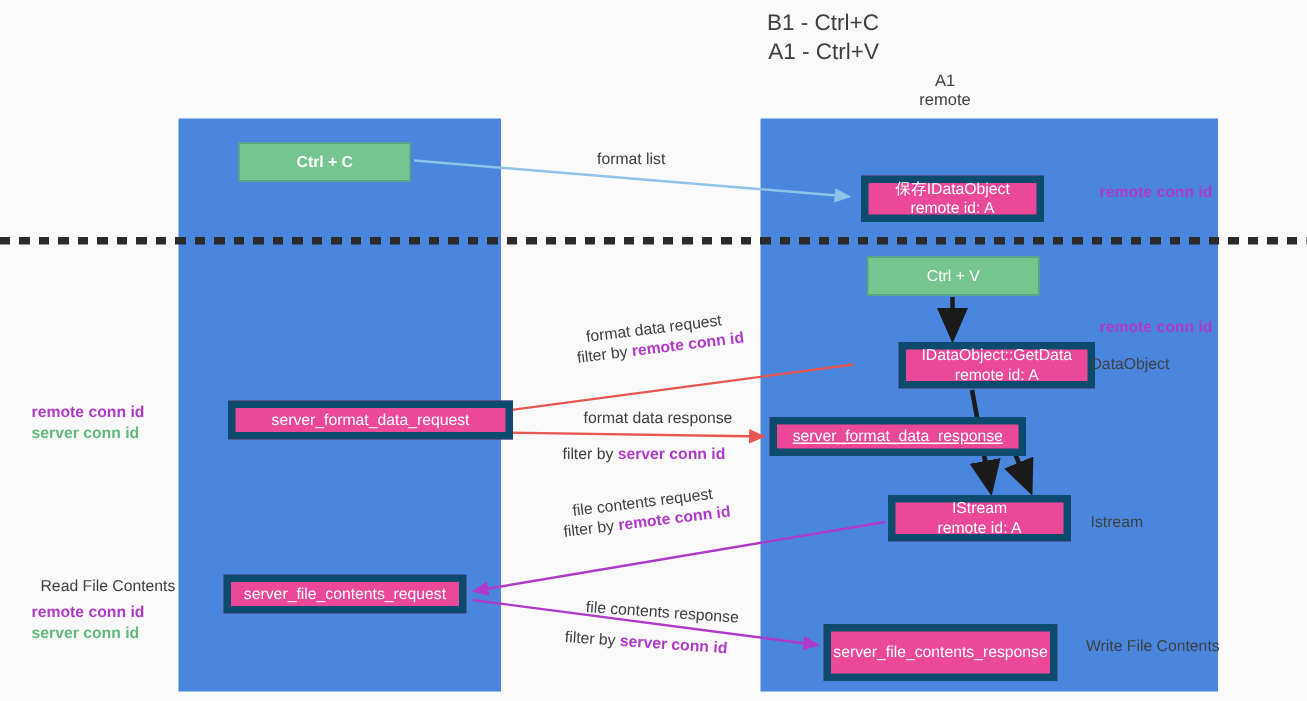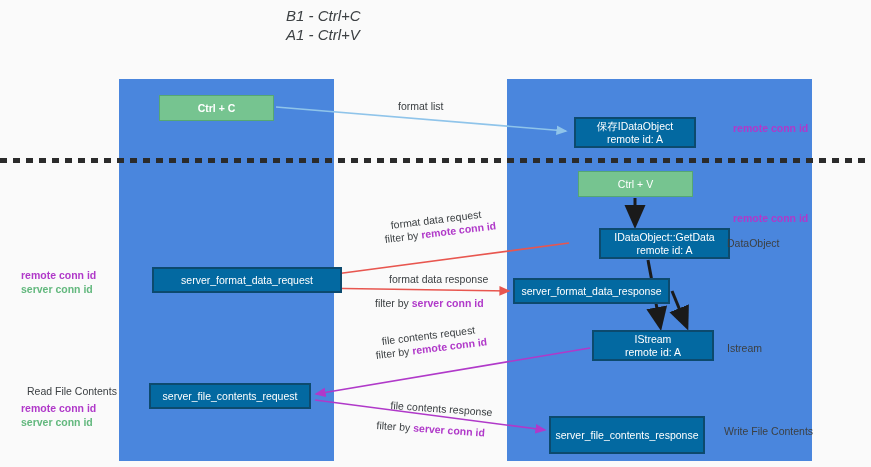--- a/index.html
+++ b/index.html
@@ -11,47 +11,47 @@
   }
   #stage{position:relative;width:871px;height:467px;}
 
   
   .panel{position:absolute;background:#4a86dd;}
   #panel-b1{left:119px;top:79px;width:215px;height:382px;}
   #panel-a1{left:507px;top:79px;width:305px;height:382px;}
 
   
   .title{
-    position:absolute;text-align:left;color:#3c4043;
-    font-size:15px;line-height:19px;white-space:pre-line;font-style:italic;
+    position:absolute;text-align:right;color:#3c4043;
+    font-size:15px;line-height:19px;white-space:pre-line;
   }
   #main-title{left:286px;top:6px;width:300px;font-size:15px;}
   .col-head{
     position:absolute;text-align:center;color:#3c4043;
     font-size:11px;line-height:13px;white-space:pre-line;
   }
   #head-b1{left:126px;top:48px;width:200px;}
   #head-a1{left:520px;top:48px;width:220px;}
 
   
   .node{
     position:absolute;box-sizing:border-box;
     display:flex;flex-direction:column;align-items:center;justify-content:center;
     color:#ffffff;font-size:10.5px;line-height:13px;text-align:center;
     white-space:pre-line;padding:2px 4px;
   }
   .green{background:#76c490;border:1px solid #55a773;}
-  .orange{background:#0369a1;border:2px solid #0c4a6e;}
+  .orange{background:#ec4899;border:5px solid #0c4a6e;}
 
   #n-ctrlc{left:159px;top:95px;width:115px;height:26px;font-weight:bold;}
   #n-dataobj{left:574px;top:117px;width:122px;height:31px;}
   #n-ctrlv{left:578px;top:171px;width:115px;height:26px;}
   #n-getdata{left:571px;top:228px;width:131px;height:31px;margin-left:28px;}
   #n-fmtreq{left:152px;top:267px;width:190px;height:26px;}
-  #n-fmtresp{left:513px;top:278px;width:157px;height:26px;}
+  #n-fmtresp{left:513px;top:278px;width:171px;height:26px;text-decoration:underline;}
   #n-istream{left:592px;top:330px;width:122px;height:31px;}
   #n-filereq{left:149px;top:383px;width:162px;height:26px;}
   #n-fileresp{left:549px;top:416px;width:156px;height:38px;}
 
   
   .ann{position:absolute;font-size:10.5px;line-height:14px;color:#3c4043;}
   .ann .m{color:#b039c9;font-weight:bold;}
   .ann .g{color:#63b87e;font-weight:bold;}
 
   #a-rc-top{left:733px;top:121px;}
@@ -118,20 +118,22 @@
 
     <path d="M590,348 L316,394" stroke="#b039c9" stroke-width="1.6" fill="none" marker-end="url(#ar-purple)"></path>
 
     <path d="M315,400 L545,430" stroke="#b039c9" stroke-width="1.6" fill="none" marker-end="url(#ar-purple)"></path>
   </svg>
 
   <div class="dashline"></div>
 
   <div class="title" id="main-title">B1 - Ctrl+C
 A1 - Ctrl+V</div>
+  <div class="col-head" id="head-a1">A1
+remote</div>
 
   <div class="node green" id="n-ctrlc">Ctrl + C</div>
   <div class="node orange" id="n-dataobj">保存IDataObject
 remote id: A</div>
   <div class="node green" id="n-ctrlv">Ctrl + V</div>
   <div class="node orange" id="n-getdata">IDataObject::GetData
 remote id: A</div>
   <div class="node orange" id="n-fmtreq">server_format_data_request</div>
   <div class="node orange" id="n-fmtresp">server_format_data_response</div>
   <div class="node orange" id="n-istream">IStream

